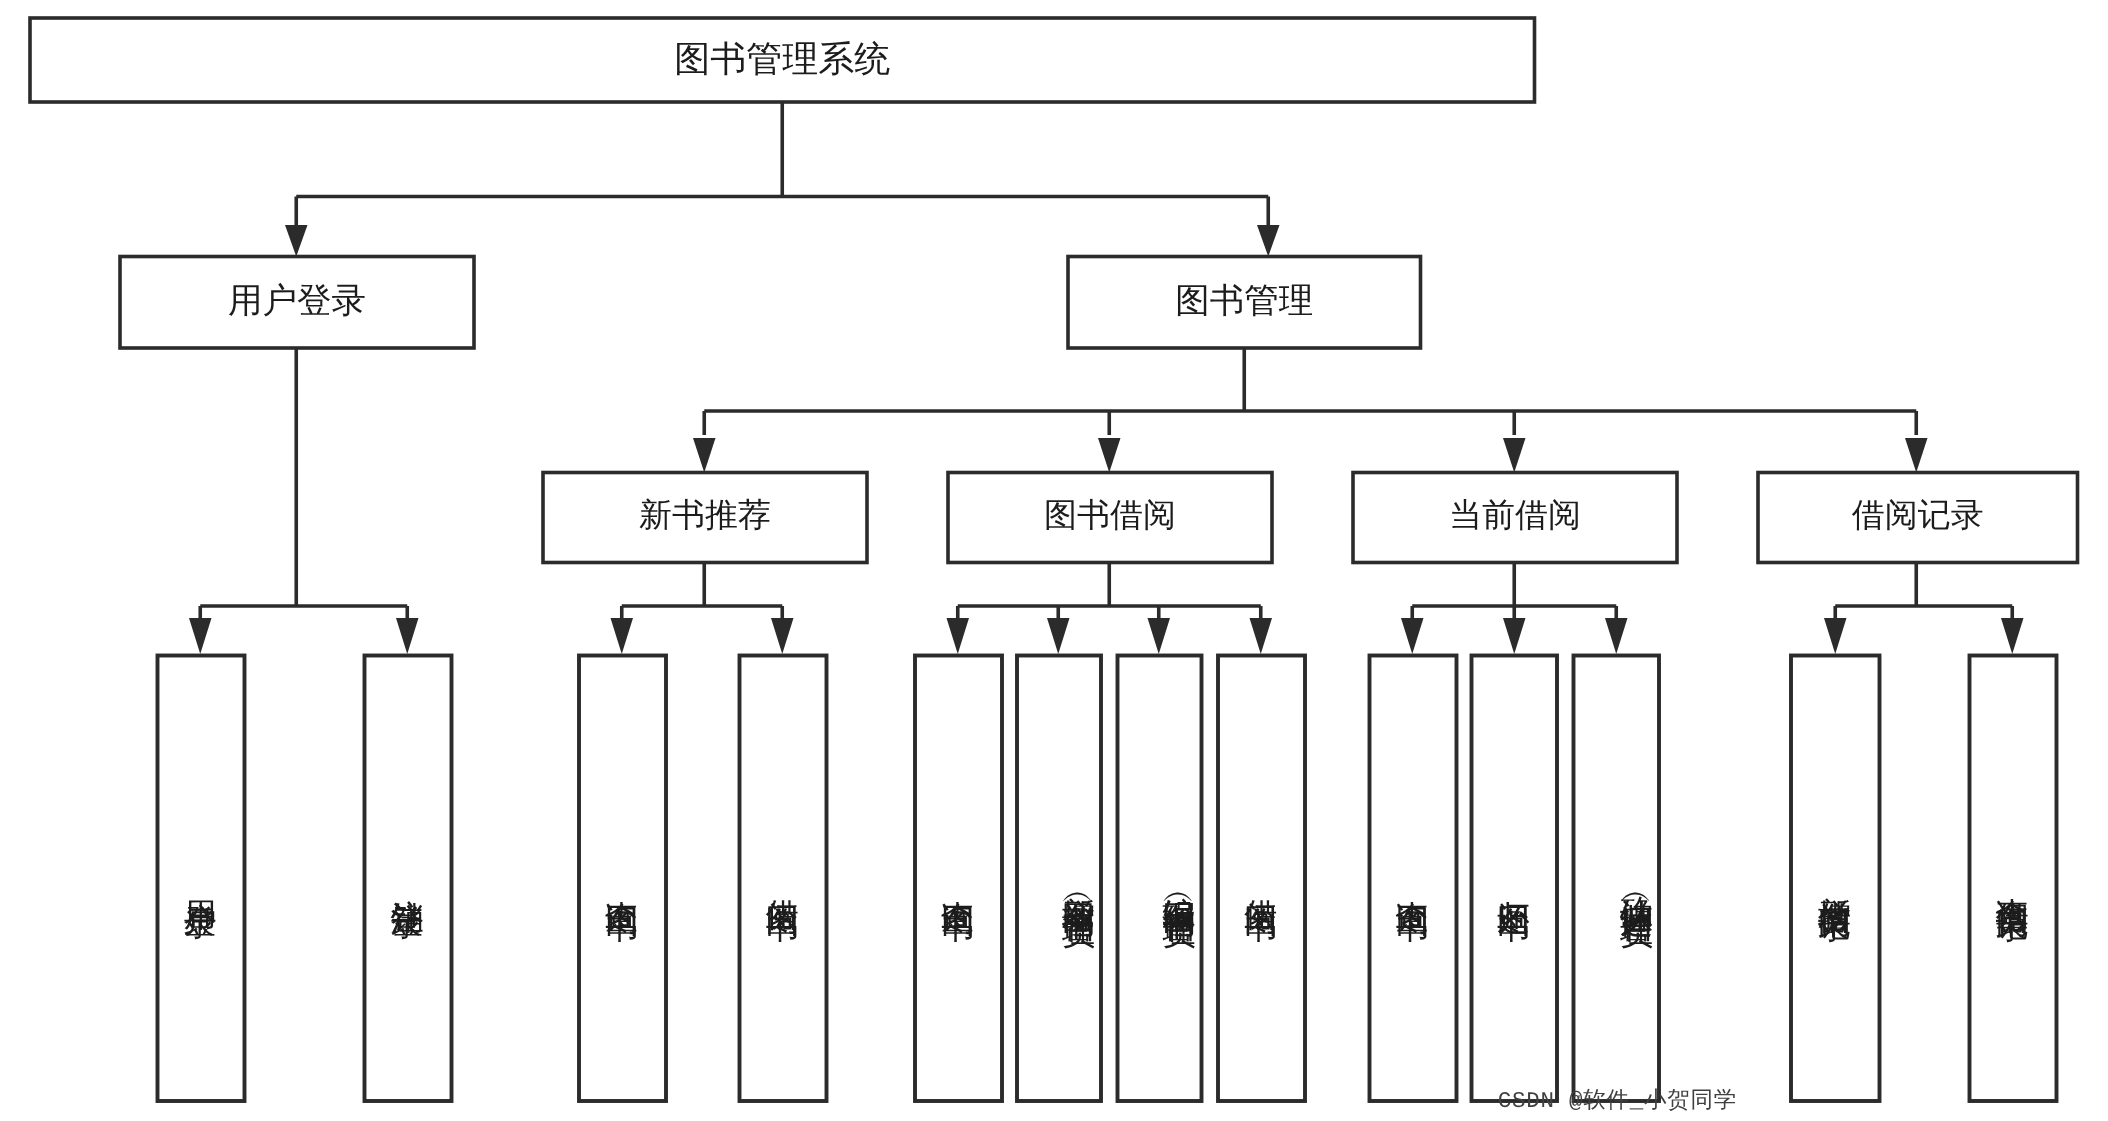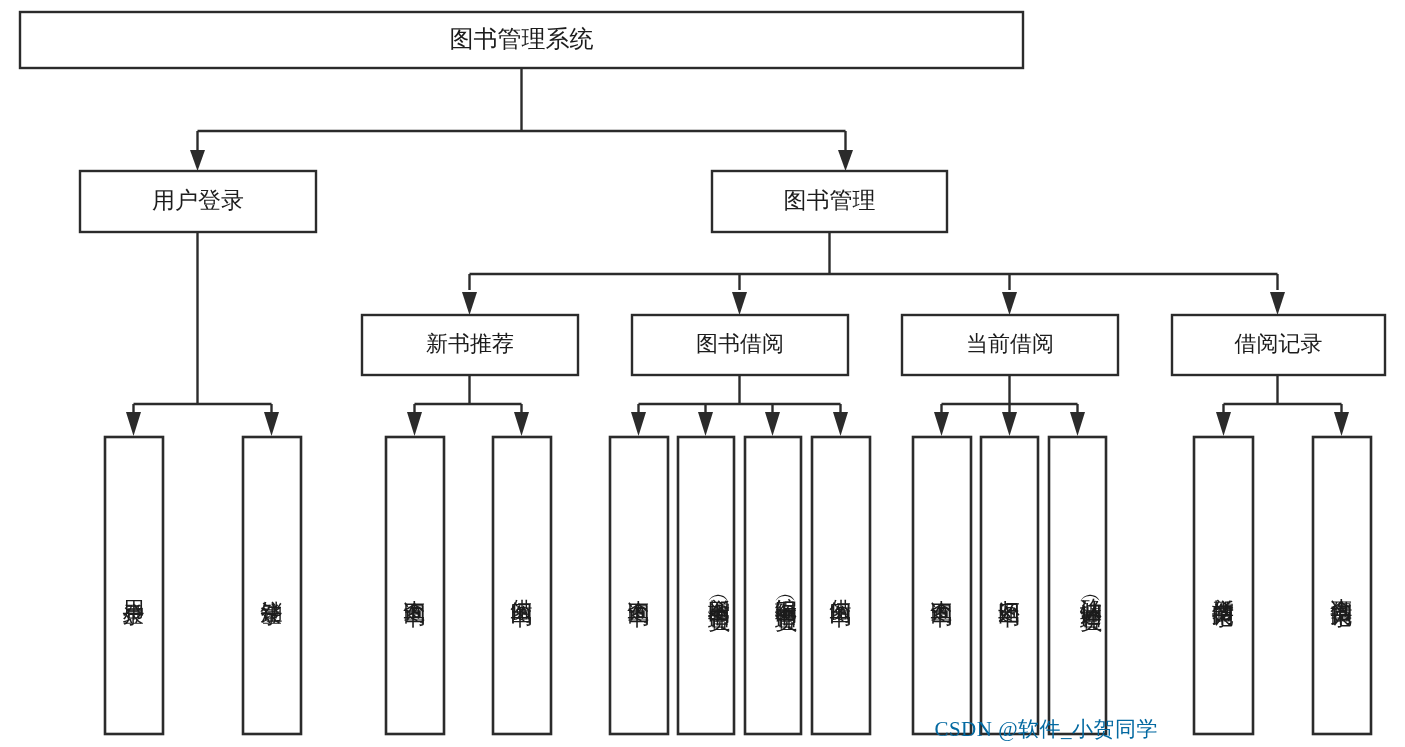--- a/index.html
+++ b/index.html
@@ -73,23 +73,23 @@
     line-height: 1.32;
     letter-spacing: 2px;
     color: #1c1c1c;
     white-space: nowrap;
     pointer-events: none;
   }
   .watermark {
     position: absolute;
     right: 8px;
     bottom: 4px;
-    font-family: Liberation Serif, serif;
-    font-size: 21px;
-    color: #0369a1;
+    font-family: Liberation Mono, monospace;
+    font-size: 15px;
+    color: #404040;
     letter-spacing: 0.5px;
     white-space: nowrap;
   }
 </style>
 </head>
 <body>
 
 <div id="diagram-root">
 
   <svg id="flow" viewBox="0 0 1405 747">

